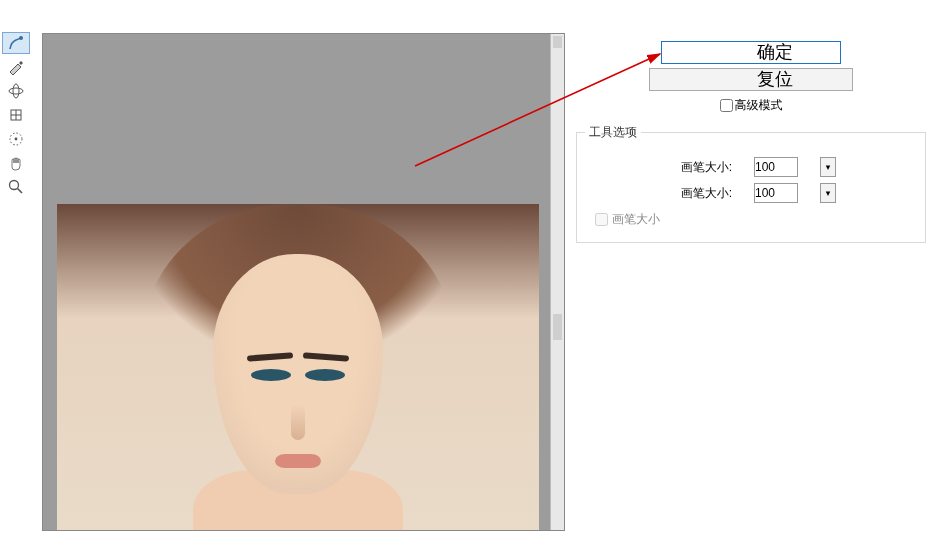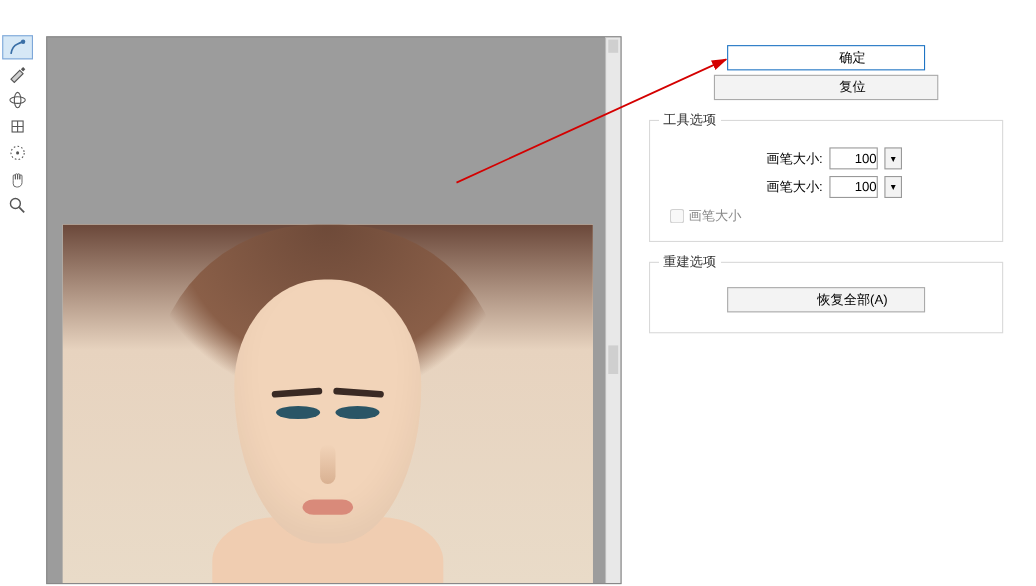--- a/index.html
+++ b/index.html
@@ -52,33 +52,33 @@
     .lips { position: absolute; top: 200px; left: 50%; transform: translateX(-50%); width: 46px; height: 14px;
       background: #d98a7a; border-radius: 10px / 7px; }
     .neck { position: absolute; bottom: 0; left: 50%; transform: translateX(-50%); width: 210px; height: 60px;
       background: #f0cdb1; border-radius: 60px 60px 0 0 / 40px 40px 0 0; }
 
     .right-panel {
       position: absolute; left: 570px; top: 33px; right: 10px; bottom: 0; padding: 4px 6px;
     }
     .btn {
       display: block; margin: 4px auto; height: 23px; line-height: 21px; text-align: center;
-      font-size: 12px; background: #f3f3f3; border: 1px solid #aaa; cursor: pointer; padding-left: 48px;
+      font-size: 18px; background: #f3f3f3; border: 1px solid #aaa; cursor: pointer; padding-left: 48px;
     }
     .btn-primary { width: 180px; border: 1px solid #1e74c4; background: #fff; color: #000; }
     .btn-sec { width: 204px; }
     .btn-load { width: 180px; }
     .check-row { text-align: center; font-size: 12px; margin: 6px 0 10px; }
     .check-row input { vertical-align: middle; margin-right: 2px; }
 
-    fieldset { border: 1px solid #d9d9d9; margin: 10px 14px; padding: 10px 8px 14px; font-size: 12px; }
+    fieldset { border: 1px solid #d9d9d9; margin: 10px 0; padding: 10px 8px 14px; font-size: 12px; }
     legend { padding: 0 4px; color: #333; }
-    .opt-row { display: flex; align-items: center; justify-content: center; gap: 6px; margin: 6px 0; }
+    .opt-row { display: flex; align-items: center; justify-content: center; gap: 22px; margin: 6px 0; }
     .opt-row label { width: 66px; text-align: right; }
-    .num-input { width: 44px; height: 20px; font-size: 12px; text-align: right; border: 1px solid #999; }
+    .num-input { width: 44px; height: 20px; font-size: 12px; text-align: left; border: 1px solid #999; }
     .spin { width: 16px; height: 20px; border: 1px solid #999; background: #f3f3f3; display: flex; align-items: center; justify-content: center; font-size: 9px; cursor: pointer; }
     .check-line { margin: 8px 0 0 10px; font-size: 12px; color: #888; }
     .check-line input { vertical-align: middle; margin-right: 4px; }
     .btn-restore { width: 180px; margin-top: 4px; }
 
     
     .arrow-svg { position: absolute; left: 405px; top: 46px; pointer-events: none; }
   </style>
 </head>
 <body>
@@ -150,20 +150,23 @@
       <marker id="ah" markerWidth="10" markerHeight="10" refX="8" refY="3" orient="auto">
     <path d="M0,0 L9,3 L0,6 Z" fill="#d40000"></path>
       </marker>
     </defs>
   <line x1="10" y1="120" x2="255" y2="8" stroke="#d40000" stroke-width="1.6" marker-end="url(#ah)"></line>
 </svg>
 
 <div class="right-panel">
   <button class="btn btn-primary">确定</button>
   <button class="btn btn-sec">复位</button>
+  <div class="check-row">
+    <input type="checkbox" style=""><span>高级模式</span>
+  </div>
 
   <fieldset>
     <legend>工具选项</legend>
     <div class="opt-row">
       <label>画笔大小:</label>
       <input class="num-input" value="100" style="">
       <div class="spin">
           <span>▾</span>
         </div>
     </div>
@@ -172,17 +175,13 @@
       <input class="num-input" value="100" style="">
       <div class="spin">
           <span>▾</span>
         </div>
     </div>
     <div class="check-line">
       <input type="checkbox" disabled="" style=""><span>画笔大小</span>
     </div>
   </fieldset>
 
-  <fieldset>
-    <legend>重建选项</legend>
-    <button class="btn btn-restore">恢复全部(A)</button>
-  </fieldset>
 </div>
 
 </body></html>

